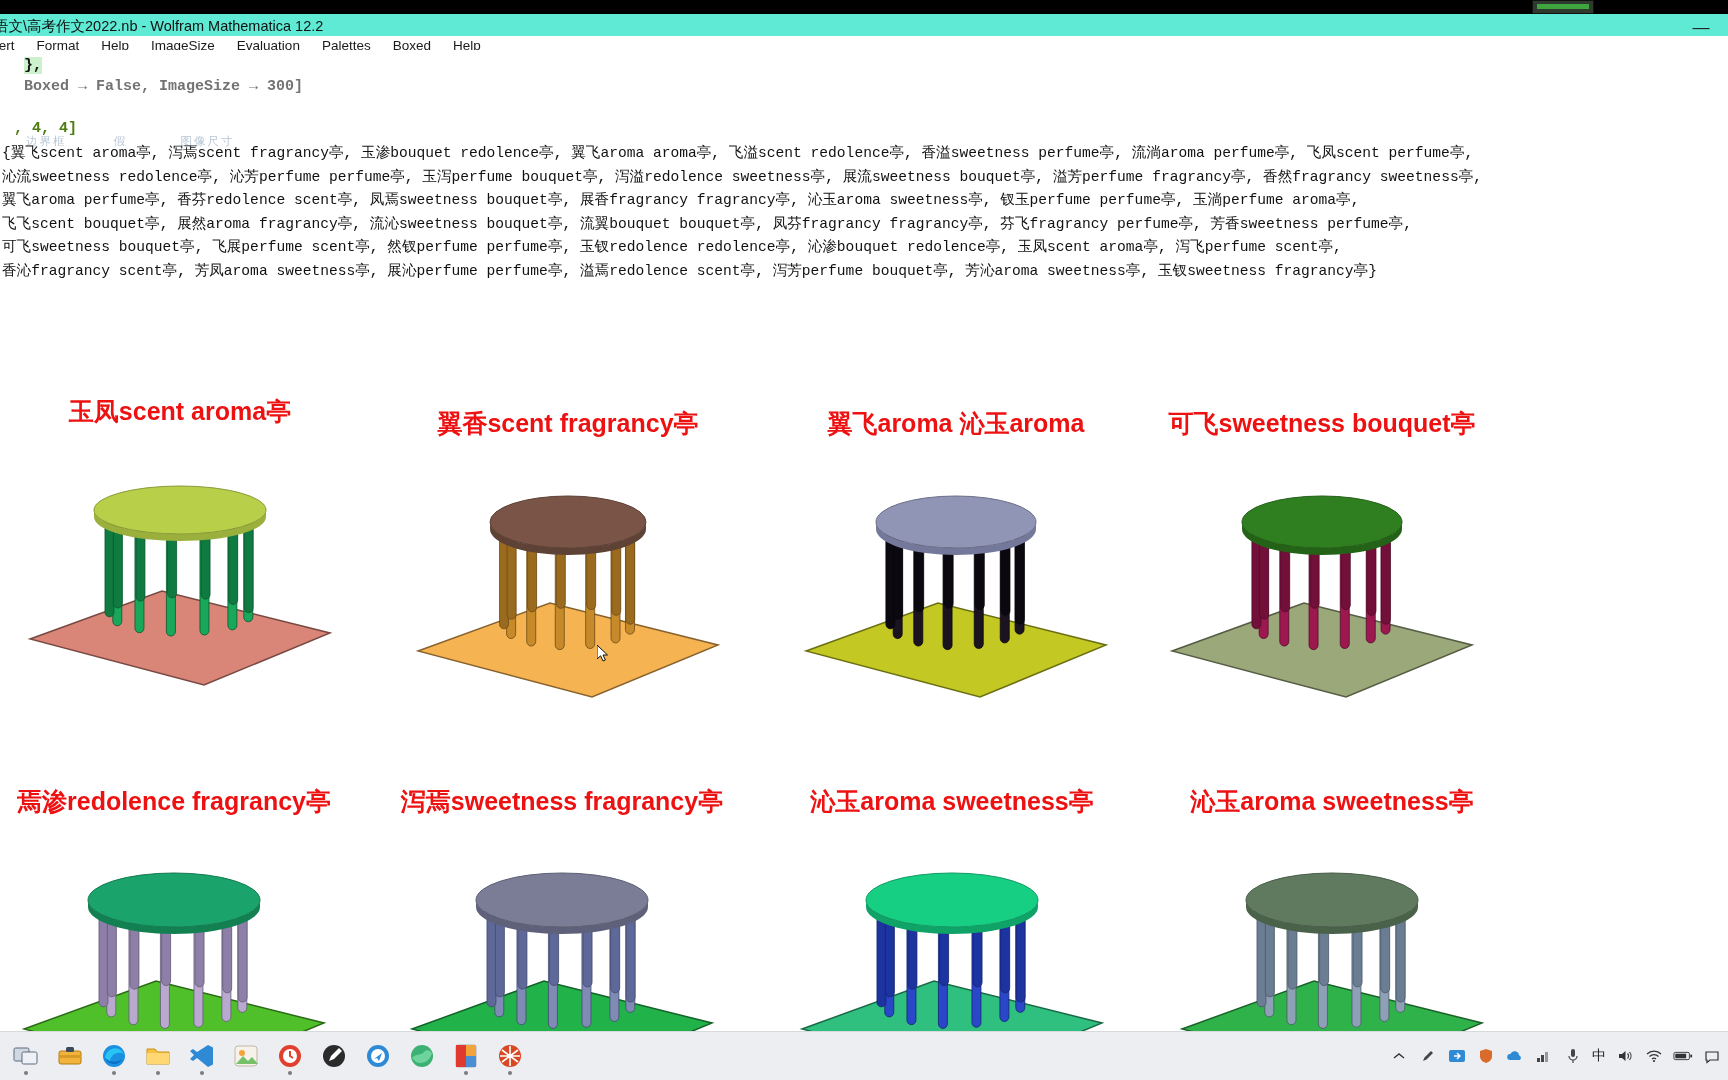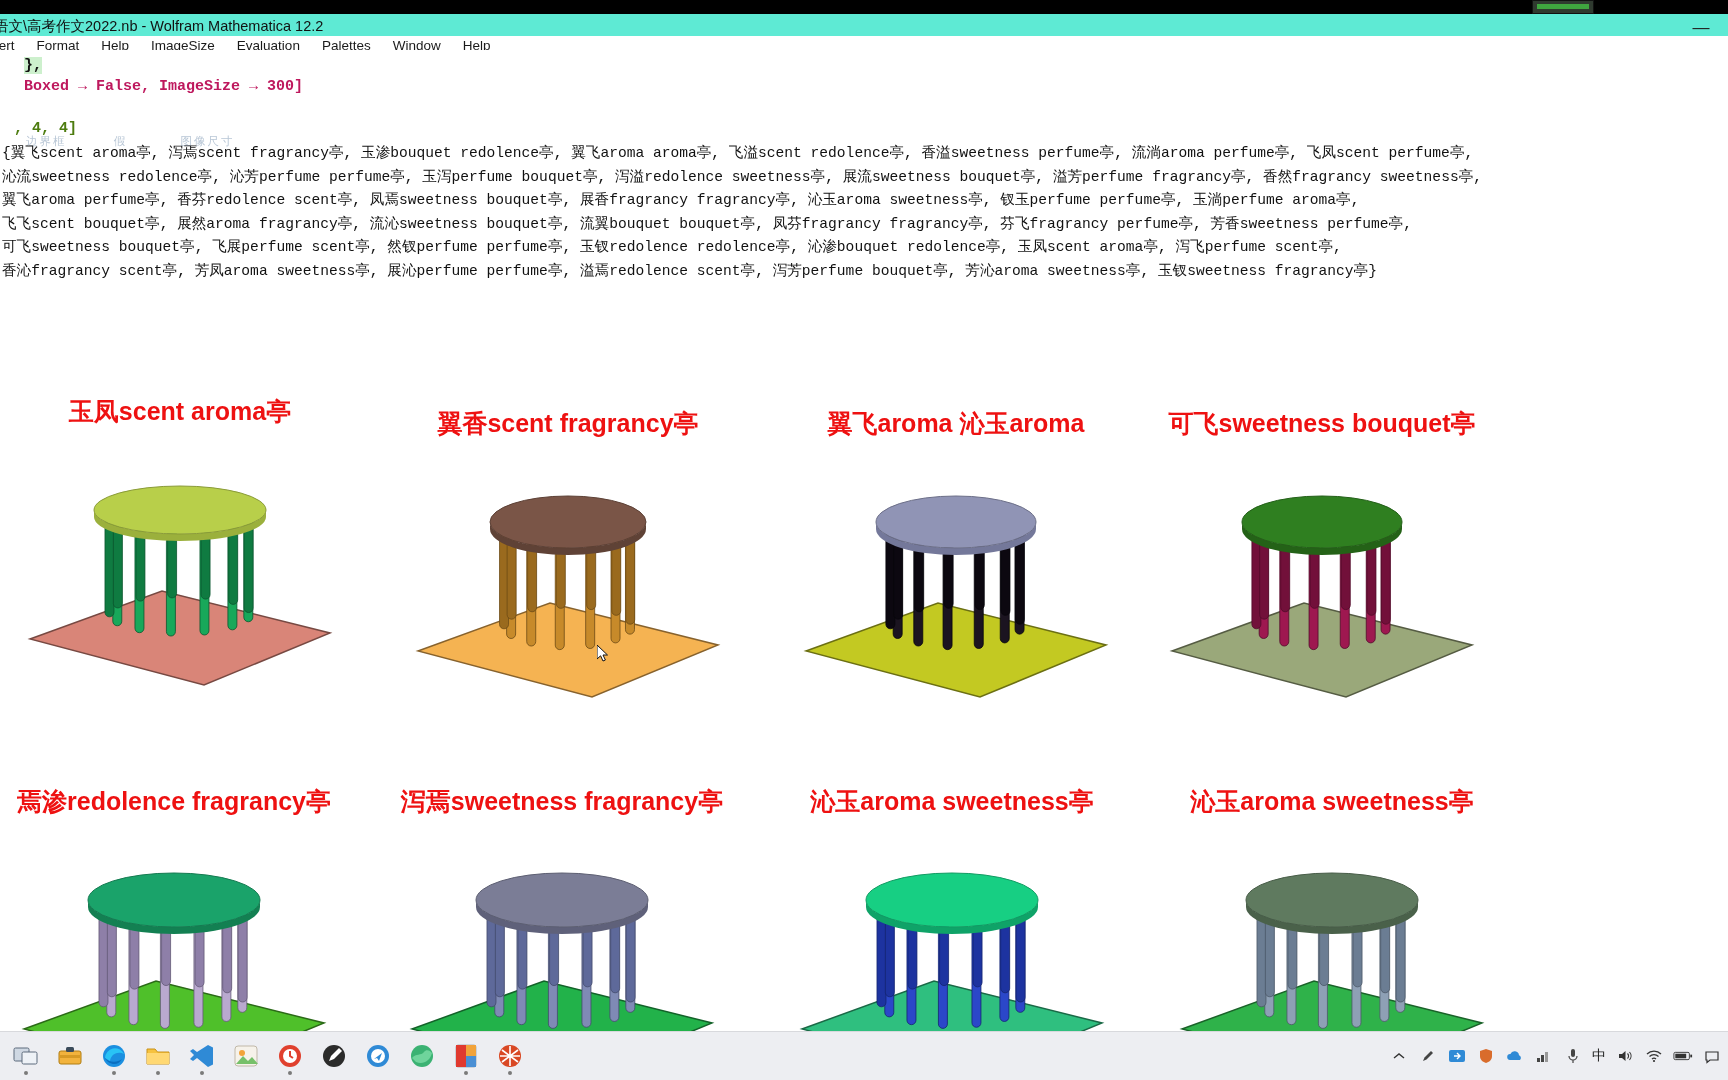--- a/index.html
+++ b/index.html
@@ -45,21 +45,21 @@
   
   .nb{position:absolute;left:0;top:50px;width:1728px;height:930px;background:#fff;}
 
   .code-brace{
     position:absolute;left:24px;top:7px;
     font-family:"Liberation Mono", monospace;font-size:15px;font-weight:bold;color:#111;
   }
   .code-brace span.hl{background:#cdf0cd;}
   .code-opts{
     position:absolute;left:24px;top:28px;
-    font-family:"Liberation Mono", monospace;font-size:15px;font-weight:bold;color:#be185d;
+    font-family:"Liberation Mono", monospace;font-size:15px;font-weight:bold;color:#737373;
     white-space:nowrap;
   }
   .code-opts-zh{
     position:absolute;left:26px;top:48px;
     font-family:"Liberation Sans", sans-serif;font-size:11.5px;color:#b9c7d6;
     white-space:nowrap;letter-spacing:2px;
   }
   .code-opts-zh b{font-weight:normal;display:inline-block;}
   .code-tail{
     position:absolute;left:14px;top:70px;
@@ -117,21 +117,21 @@
 </div>
 
 <div class="menubar" style="top:36px;">
   <ul>
     <li>sert</li>
     <li>Format</li>
     <li>Help</li>
     <li>ImageSize</li>
     <li>Evaluation</li>
     <li>Palettes</li>
-    <li>Window</li>
+    <li>Boxed</li>
     <li>Help</li>
   </ul>
 </div>
 
 <div class="nb">
 
   <div class="code-brace">
     <span class="hl">},</span>
   </div>
 

